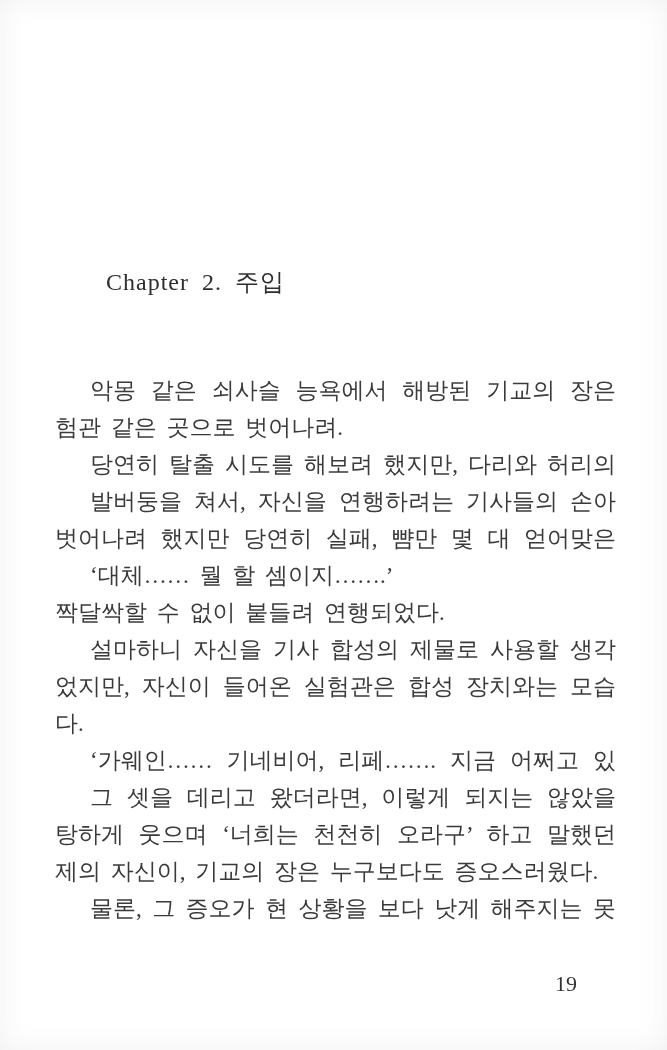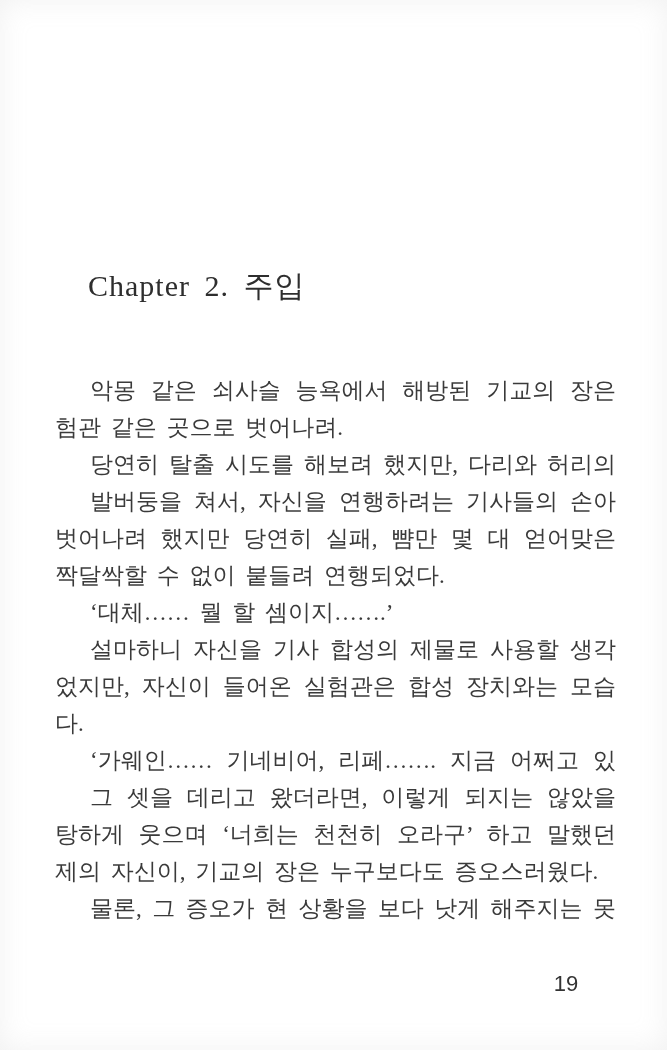--- a/index.html
+++ b/index.html
@@ -19,23 +19,23 @@
   
   .page::after {
     content: "";
     position: absolute;
     inset: 0;
     pointer-events: none;
     box-shadow: inset 0 0 28px rgba(180,180,180,0.18);
   }
   .chapter-heading {
     position: absolute;
-    left: 88px;
+    left: 106px;
     top: 266px;
-    font-size: 30px;
+    font-size: 24px;
     letter-spacing: 1px;
     word-spacing: 6px;
     color: #2e2e2e;
     white-space: nowrap;
   }
   .body-text {
     position: absolute;
     left: 55px;
     top: 372px;
     width: 561px;
@@ -57,40 +57,40 @@
   .text-line.para-end {
     text-align-last: left;
     -moz-text-align-last: left;
   }
   .page-number {
     position: absolute;
     left: 546px;
     top: 971px;
     width: 40px;
     text-align: center;
-    font-family: Liberation Sans, sans-serif;
+    font-family: Liberation Serif, serif;
     font-size: 22px;
     color: #333333;
   }
 </style>
 </head>
 <body>
 
 <div class="page">
 
   <div class="chapter-heading">Chapter 2. 주입</div>
 
   <div class="body-text">
       <div class="text-line para-start">악몽 같은 쇠사슬 능욕에서 해방된 기교의 장은 투명한 실</div>
       <div class="text-line para-end">험관 같은 곳으로 벗어나려.</div>
       <div class="text-line para-start">당연히 탈출 시도를 해보려 했지만, 다리와 허리의 힘이</div>
       <div class="text-line para-start">발버둥을 쳐서, 자신을 연행하려는 기사들의 손아귀로부터</div>
       <div class="text-line">벗어나려 했지만 당연히 실패, 뺨만 몇 대 얻어맞은 다음 옴</div>
+      <div class="text-line para-start para-end">‘대체…… 뭘 할 셈이지…….’</div>
       <div class="text-line para-end">짝달싹할 수 없이 붙들려 연행되었다.</div>
-      <div class="text-line para-start para-end">‘대체…… 뭘 할 셈이지…….’</div>
       <div class="text-line para-start">설마하니 자신을 기사 합성의 제물로 사용할 생각인가 싶</div>
       <div class="text-line">었지만, 자신이 들어온 실험관은 합성 장치와는 모습이 다르</div>
       <div class="text-line para-end">다.</div>
       <div class="text-line para-start para-end">‘가웨인…… 기네비어, 리페……. 지금 어쩌고 있으려나.’</div>
       <div class="text-line para-start">그 셋을 데리고 왔더라면, 이렇게 되지는 않았을 텐데. 호</div>
       <div class="text-line">탕하게 웃으며 ‘너희는 천천히 오라구’ 하고 말했던 바로 어</div>
       <div class="text-line para-end">제의 자신이, 기교의 장은 누구보다도 증오스러웠다.</div>
       <div class="text-line para-start para-end">물론, 그 증오가 현 상황을 보다 낫게 해주지는 못했지만.</div>
     </div>
 

